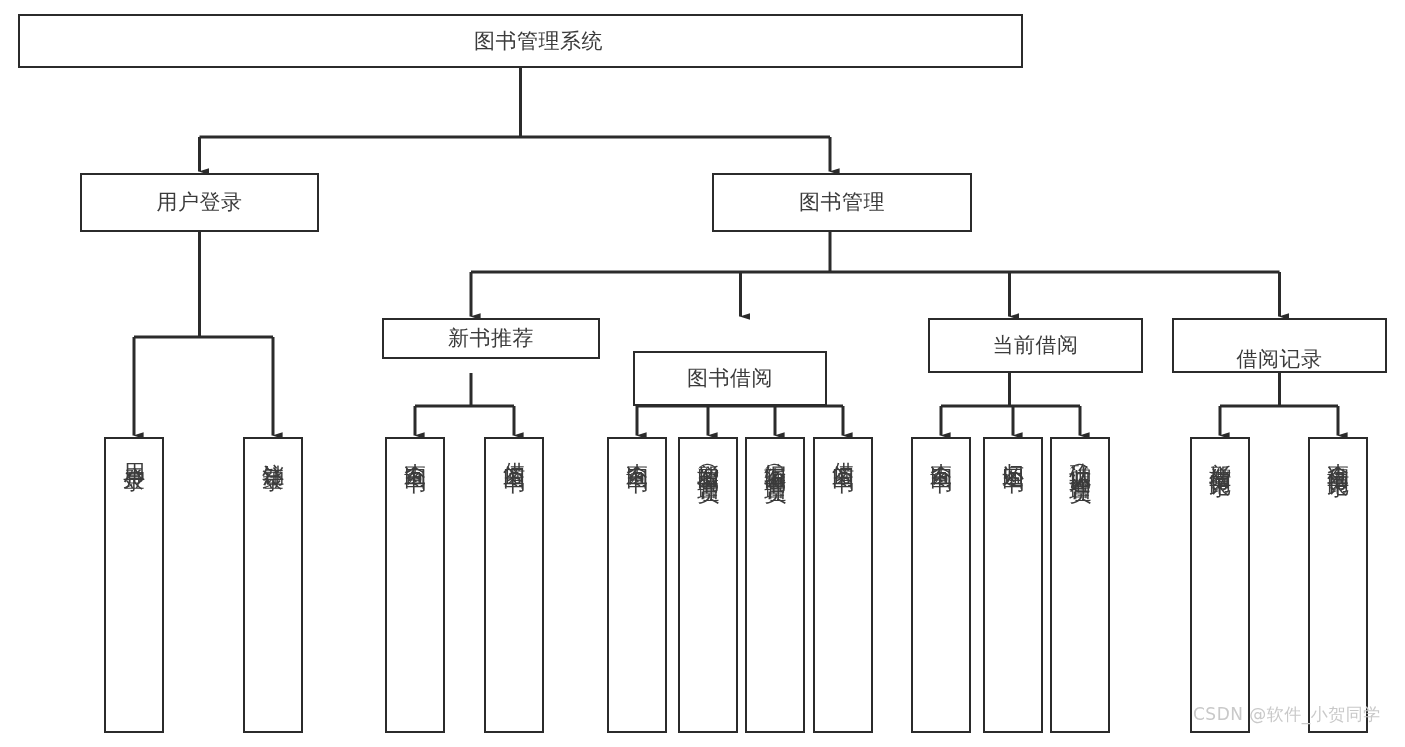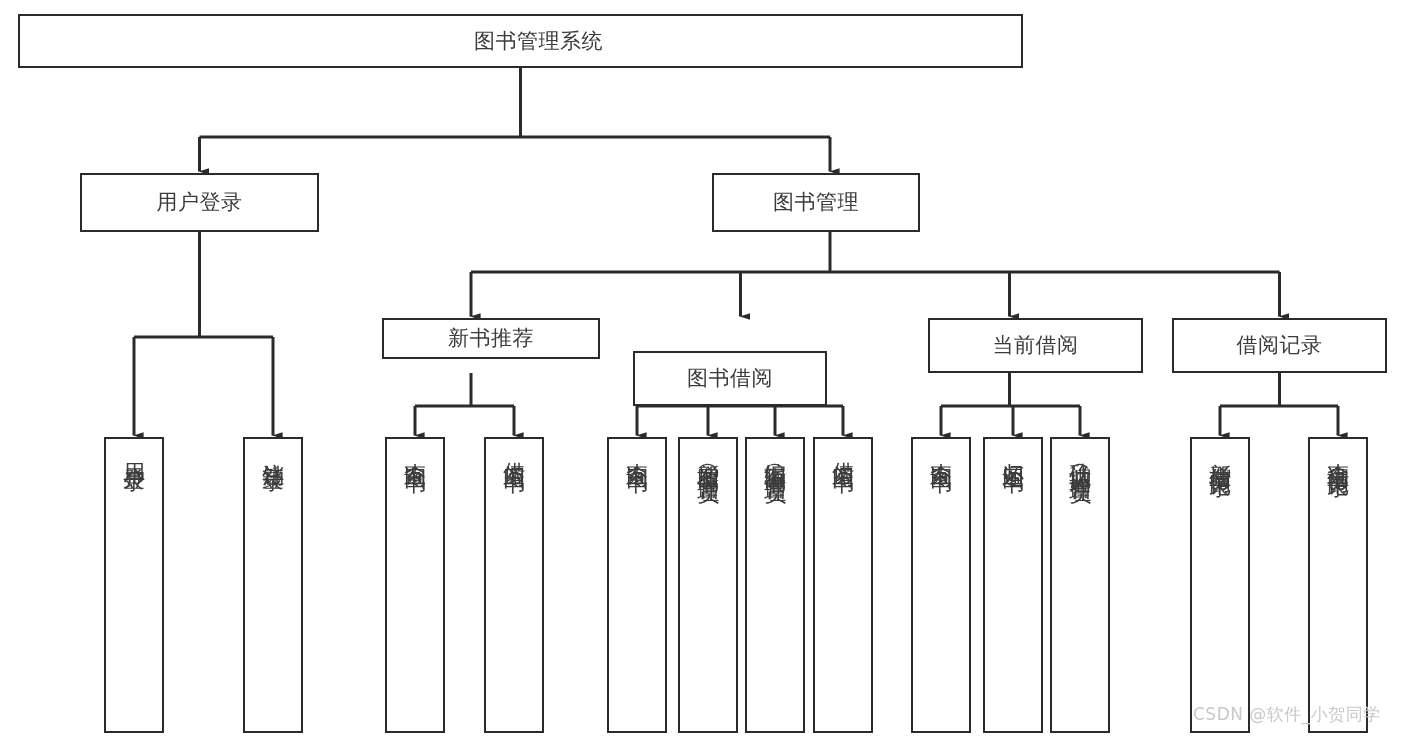--- a/index.html
+++ b/index.html
@@ -98,33 +98,33 @@
       </g>
   </svg>
 
   <div id="nodes-layer">
       <div class="node-box" style="left: 18px; top: 14px; width: 1005px; height: 54px; padding-left: 36px;">
         <span class="node-label">图书管理系统</span>
       </div>
       <div class="node-box" style="left: 80px; top: 173px; width: 239px; height: 59px;">
         <span class="node-label">用户登录</span>
       </div>
-      <div class="node-box" style="left: 712px; top: 173px; width: 208px; height: 59px; justify-content: center;">
+      <div class="node-box" style="left: 712px; top: 173px; width: 260px; height: 59px; justify-content: center;">
         <span class="node-label">图书管理</span>
       </div>
       <div class="node-box" style="left: 382px; top: 318px; width: 218px; height: 41px;">
         <span class="node-label">新书推荐</span>
       </div>
       <div class="node-box" style="left: 633px; top: 318px; width: 194px; height: 55px; margin-top: 33px;">
         <span class="node-label">图书借阅</span>
       </div>
       <div class="node-box" style="left: 928px; top: 318px; width: 215px; height: 55px;">
         <span class="node-label">当前借阅</span>
       </div>
-      <div class="node-box" style="left: 1172px; top: 318px; width: 215px; height: 55px;">
+      <div class="node-box" style="left: 1172px; top: 318px; width: 215px; height: 55px; align-items: flex-end;">
         <span class="node-label">借阅记录</span>
       </div>
       <div class="node-box leaf" style="left: 104px; top: 437px; width: 60px; height: 296px;">
         <span class="node-label">用户登录</span>
       </div>
       <div class="node-box leaf" style="left: 243px; top: 437px; width: 60px; height: 296px;">
         <span class="node-label">注销登录</span>
       </div>
       <div class="node-box leaf" style="left: 385px; top: 437px; width: 60px; height: 296px;">
         <span class="node-label">查询图书</span>

